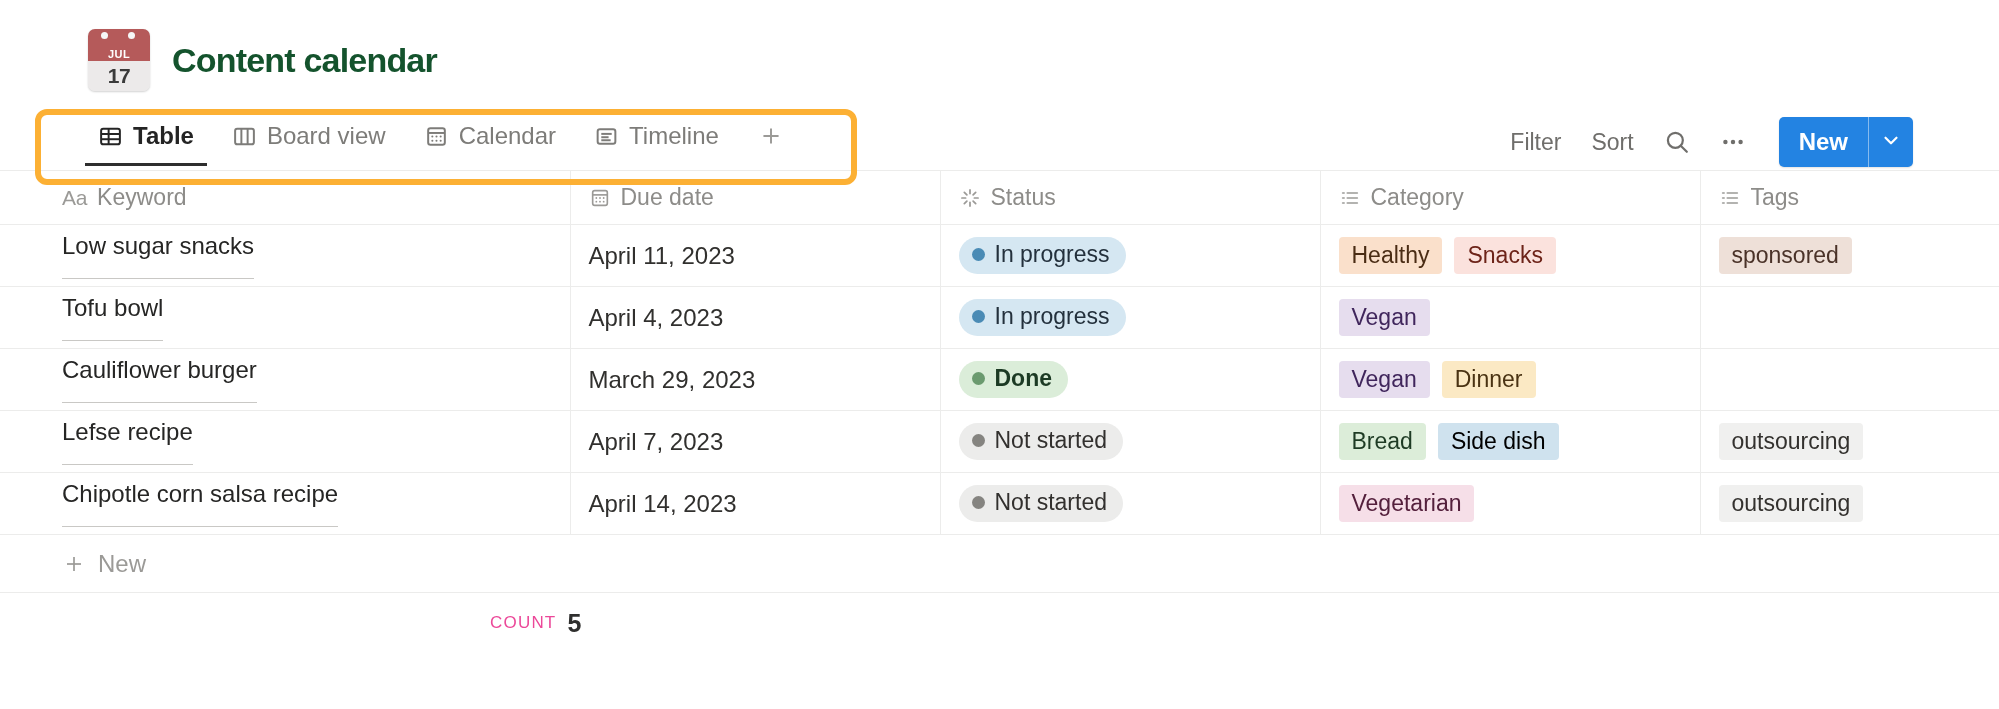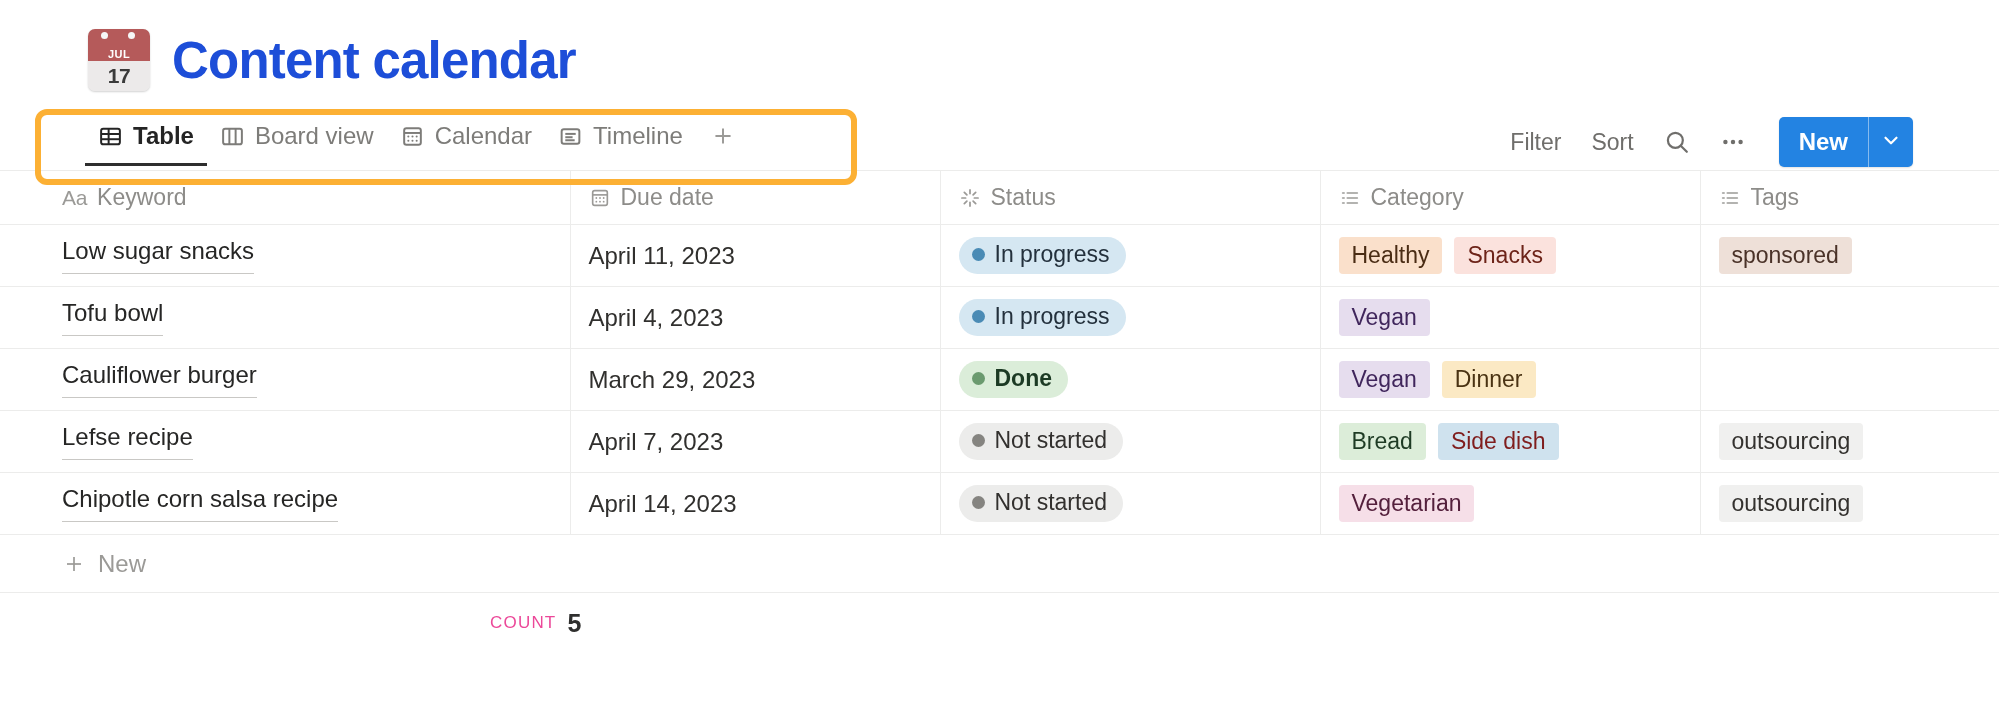--- a/index.html
+++ b/index.html
@@ -41,23 +41,23 @@
   .cal-emoji .ring { position:absolute; width:7px; height:7px; border-radius:50%; background:#f6f6f6; top:3px; }
   .cal-emoji .ring.r1 { left: 13px; }
   .cal-emoji .ring.r2 { left: 40px; }
   .cal-emoji .cal-bot {
     flex: 1; background: #eceaea; color: #3a3a3a;
     font-size: 21px; font-weight: 700;
     display: flex; align-items: center; justify-content: center;
     letter-spacing: -.5px;
   }
   .page-title {
-    font-size: 51px;
+    font-size: 34px;
     font-weight: 700;
-    color: #1d4ed8;
+    color: #14532d;
     letter-spacing: -.8px;
     line-height: 1;
     text-align: center;
   }
 
   
   .tabbar-wrap { position: relative; height: 68px; }
   .highlight-box {
     position: absolute;
     left: 35px; top: 7px;
@@ -65,21 +65,21 @@
     border: 6px solid #fcb034;
     border-radius: 12px;
     pointer-events: none;
     z-index: 5;
   }
   .tabbar {
     display: flex;
     align-items: center;
     padding-left: 85px;
     height: 68px;
-    gap: 0;
+    gap: 12px;
   }
   .tab {
     display: flex; align-items: center; gap: 10px;
     height: 60px;
     padding: 0 13px;
     color: #7d7c79;
     font-size: 24px;
     cursor: pointer;
     position: relative;
   }
@@ -150,21 +150,21 @@
     font-size: 23px;
   }
   .th-inner { display: flex; align-items: center; gap: 10px; }
   .th-inner .hicon { width: 22px; height: 22px; flex: none; display:block; color:#9b9a97; }
   .aa { font-size: 21px; color: #9b9a97; letter-spacing: -.3px; }
 
   .table tbody td { height: 62px; font-size: 24px; color: #31302e; }
   .kw {
     display: inline-block;
     border-bottom: 1px solid #c9c8c5;
-    padding-bottom: 8px;
+    padding-bottom: 18px;
     color: #262625;
     font-weight: 500;
     cursor: pointer;
   }
   .due { color: #31302e; }
 
   .cellflex { display: flex; align-items: flex-start; gap: 12px; flex-wrap: nowrap; }
 
   .status-pill {
     display: inline-flex; align-items: center; gap: 10px;
@@ -476,21 +476,21 @@
             <div class="cellflex">
               <span class="status-pill" style="background: rgb(236, 236, 235); color: rgb(50, 48, 46);">
                 <span class="dot" style="background: rgb(133, 132, 128);"></span>
                 <span>Not started</span>
               </span>
             </div>
           </td>
           <td>
             <div class="cellflex">
               <span class="tag" style="background: rgb(220, 237, 217); color: rgb(30, 59, 36);">Bread</span>
-              <span class="tag" style="background: rgb(207, 226, 238); color: #7f1d1d;">Side dish</span>
+              <span class="tag" style="background: rgb(207, 226, 238); color: #000000;">Side dish</span>
             </div>
           </td>
           <td>
             <div class="cellflex">
               <span class="tag" style="background: rgb(240, 240, 239); color: rgb(51, 49, 46);">outsourcing</span>
             </div>
           </td>
         </tr>
         <tr>
           <td><span class="kw">Chipotle corn salsa recipe</span></td>

